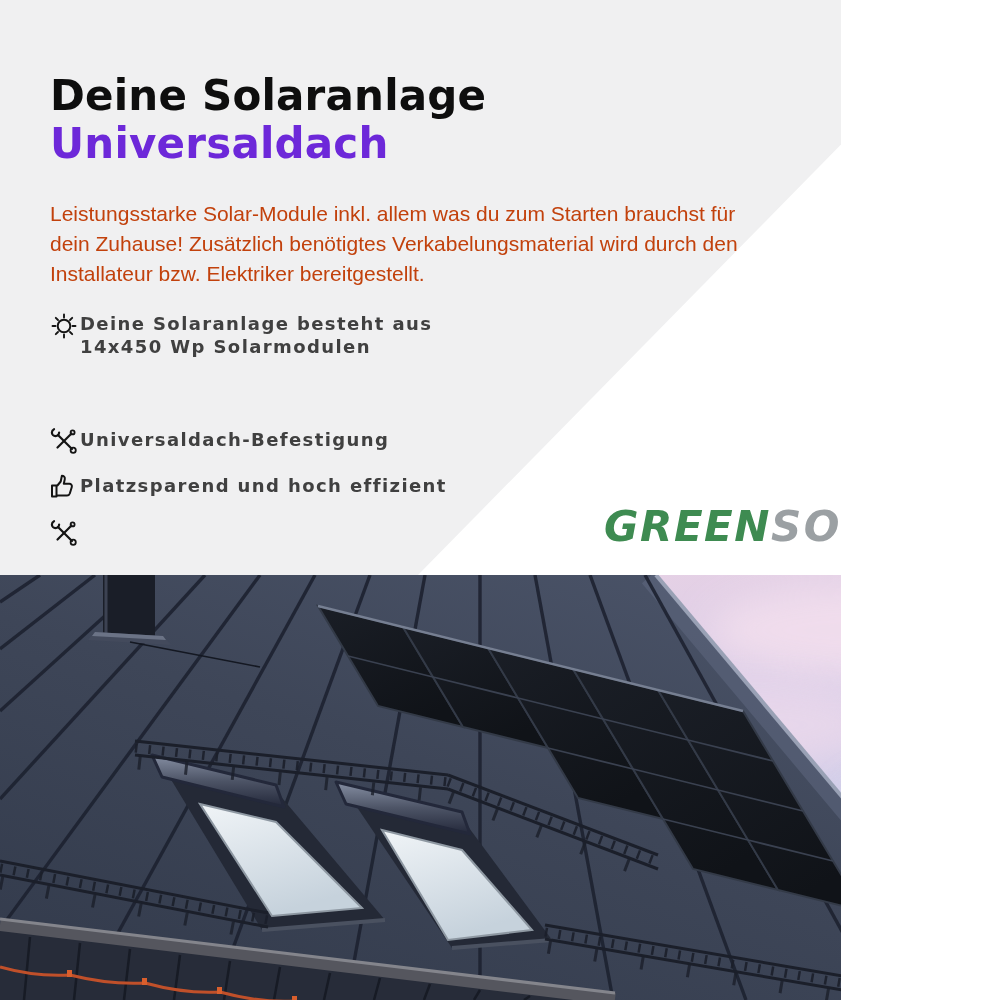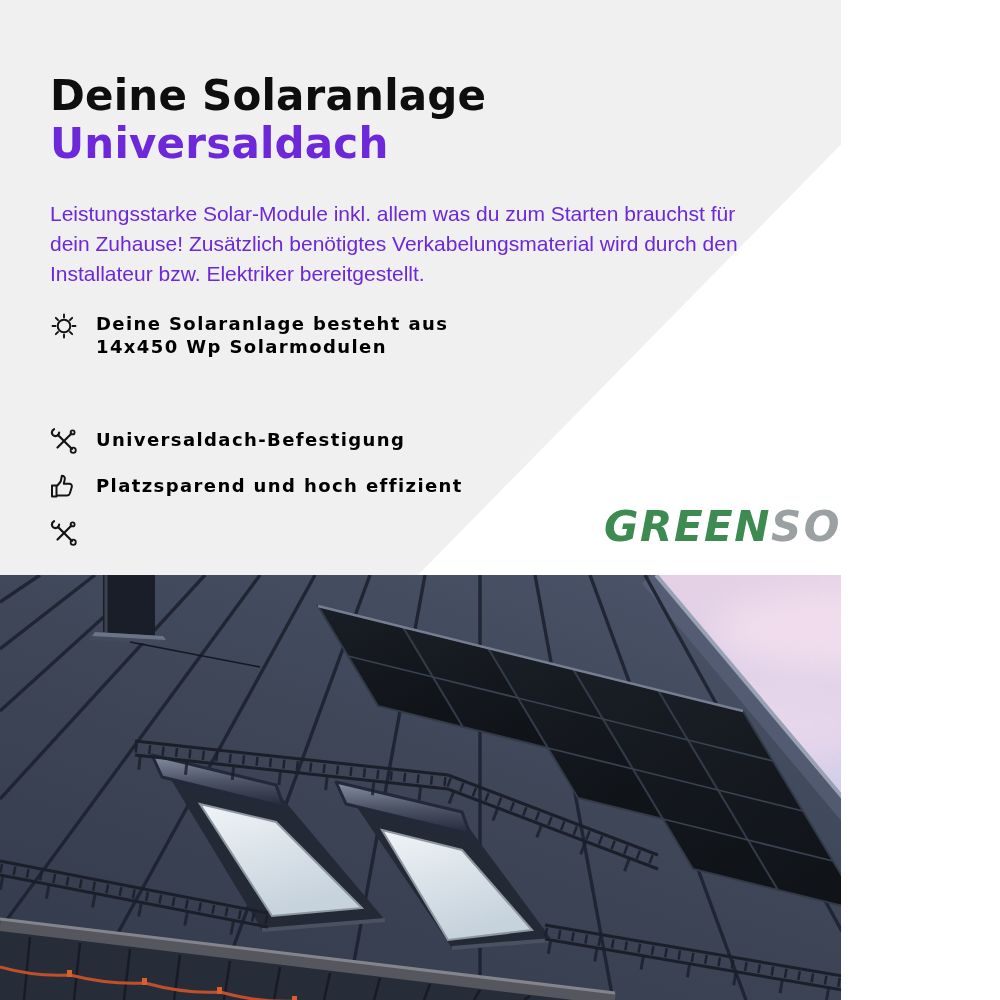--- a/index.html
+++ b/index.html
@@ -10,28 +10,28 @@
   .top-panel{position:absolute;left:0;top:0;width:1000px;height:575px;background:#f0f0f1;}
   .white-wedge{position:absolute;left:0;top:0;width:1000px;height:575px;background:#ffffff;
                clip-path:polygon(983px 0,1000px 0,1000px 575px,418px 575px);}
 
   .title{position:absolute;left:50px;top:72px;line-height:48px;font-size:42px;
          font-weight:bold;letter-spacing:.2px;color:#0e0e0e;}
   .title .line2{color:#6d28d9;}
 
   .intro{position:absolute;left:50px;top:199px;width:720px;margin:0;
          font-family:"Liberation Sans",sans-serif;
-         font-size:21px;line-height:30px;color:#6d28d9;}
+         font-size:21px;line-height:30px;color:#c2410c;}
 
   .feature{position:absolute;left:48px;display:flex;align-items:flex-start;}
   .feature .ficon{width:32px;height:32px;flex:0 0 32px;margin-top:-3px;color:#141414;}
   .feature .ficon svg{width:32px;height:32px;display:block;}
-  .feature .ftext{margin-left:16px;max-width:430px;
+  .feature .ftext{max-width:430px;
                   font-size:18px;font-weight:bold;letter-spacing:1.4px;
-                  line-height:23px;color:#000000;}
+                  line-height:23px;color:#404040;}
   .f1{top:312px}.f2{top:382px}.f3{top:428px}.f4{top:474px}.f5{top:520px}
 
   
   .logo{position:absolute;top:506px;right:36px;display:flex;align-items:flex-end;
         font-style:italic;font-weight:bold;font-size:42px;line-height:42px;letter-spacing:1.5px;}
   .logo .green{color:#3e8b51;}
   .logo .gray{color:#9ba0a3;letter-spacing:2.5px;}
   .logo-colon{display:flex;flex-direction:column;justify-content:space-between;
               height:30px;margin-left:9px;margin-top:3px;}
   .logo-colon i{display:block;width:11px;height:11px;background:#3e8b51;transform:skewX(-12deg);}

